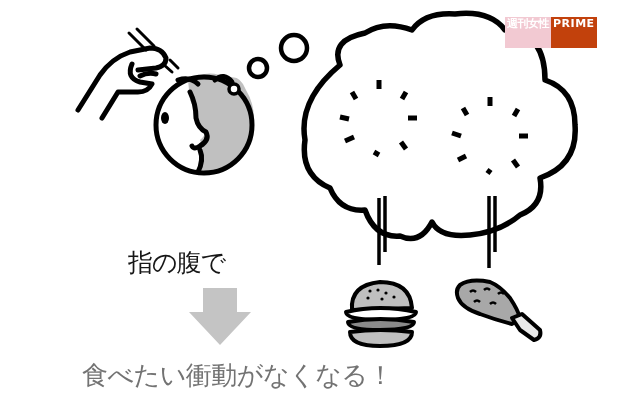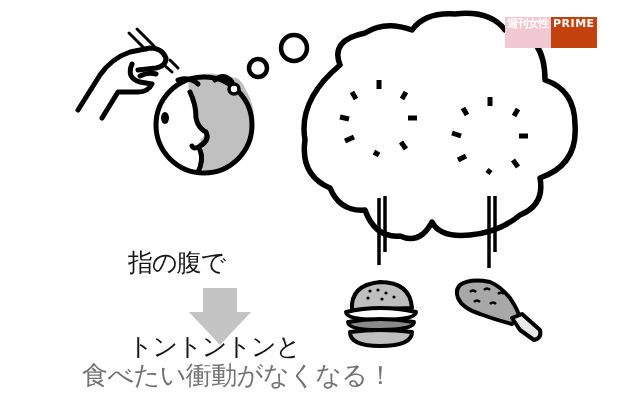--- a/index.html
+++ b/index.html
@@ -107,17 +107,16 @@
   <path d="M203 288 L237 288 L237 312 L251 312 L220 345 L189 312 L203 312 Z" fill="#c4c4c4"></path>
 </svg>
 
 <div class="watermark">
   <span class="wm-jp">週刊女性</span>
   <span class="wm-en">PRIME</span>
 </div>
 
 <div class="step-text">
   <div>指の腹で</div>
-  <div>トントントンと</div>
   
 </div>
 
 <div class="result-text">食べたい衝動がなくなる！</div>
 
 </body></html>

